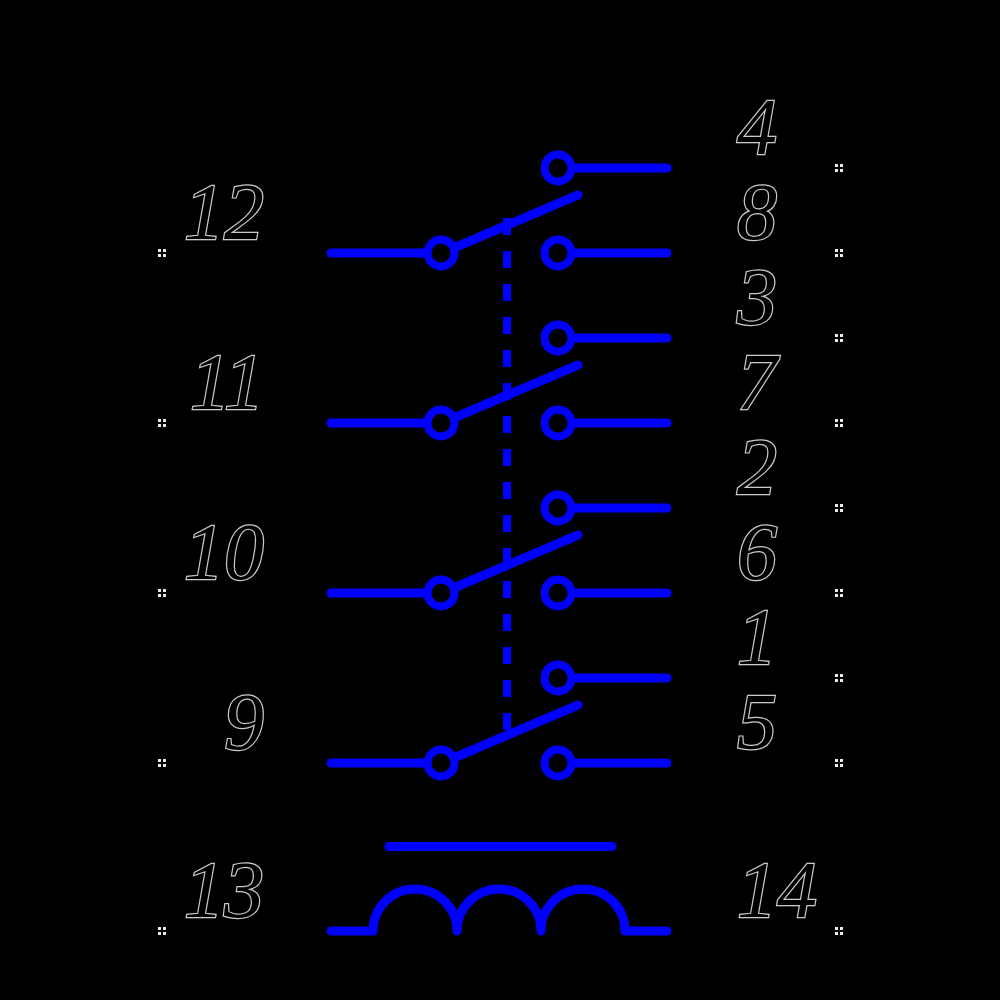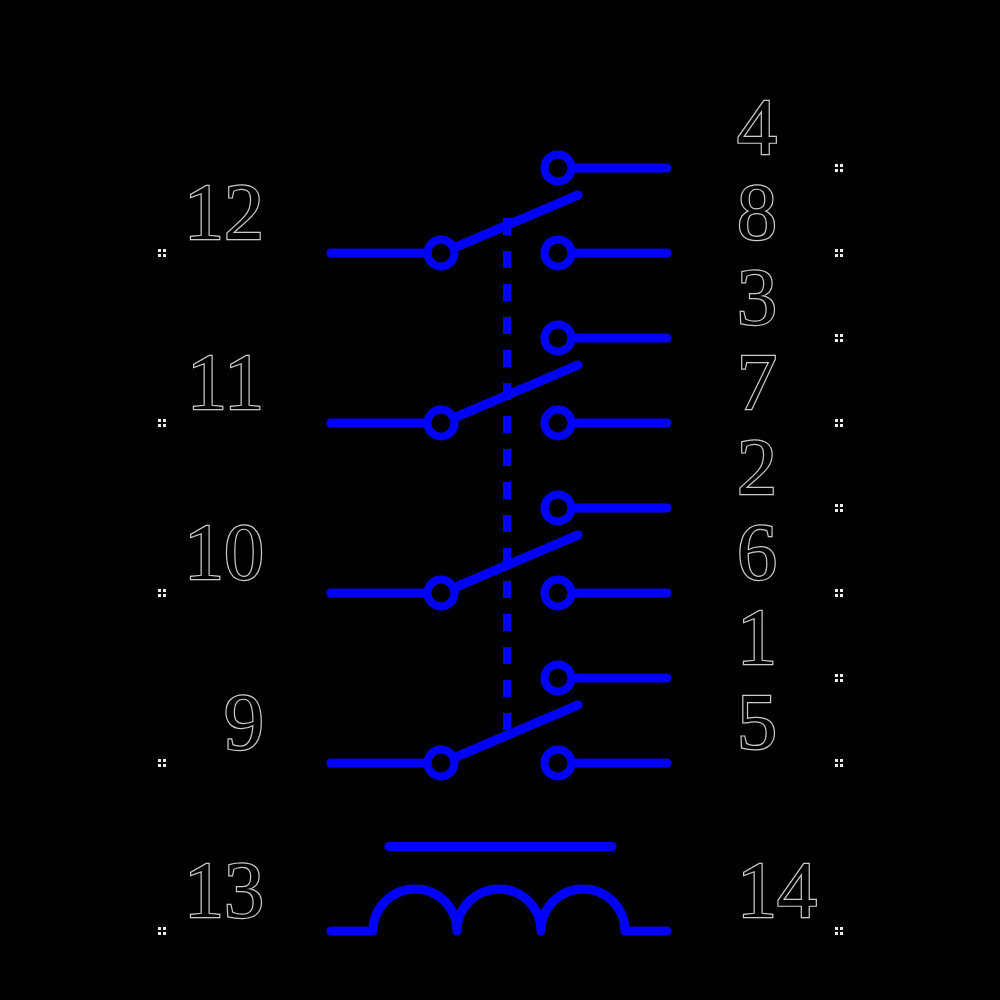--- a/index.html
+++ b/index.html
@@ -6,20 +6,21 @@
     margin: 0;
     padding: 0;
     background: #000000;
   }
   .canvas {
     position: relative;
     width: 896px;
     height: 1000px;
     background: #000000;
     overflow: hidden;
+    font-style: italic;
   }
   svg { display: block; }
   .pin-label {
     font-family: "Liberation Serif", "DejaVu Serif", serif;
     font-size: 80px;
     paint-order: stroke fill;
   }
 </style>
 </head>
 <body>

